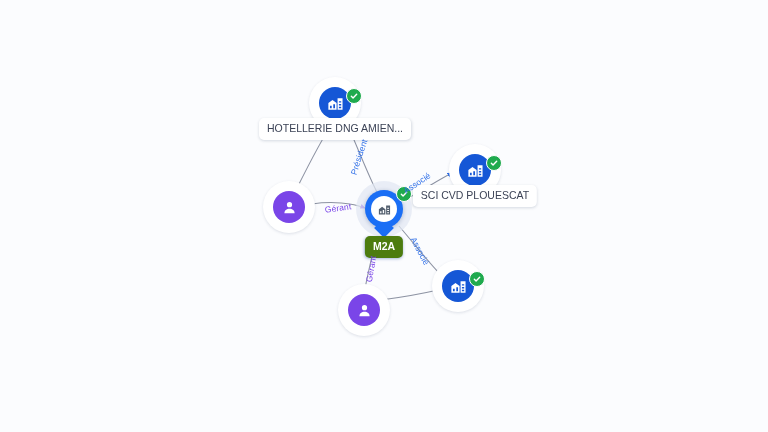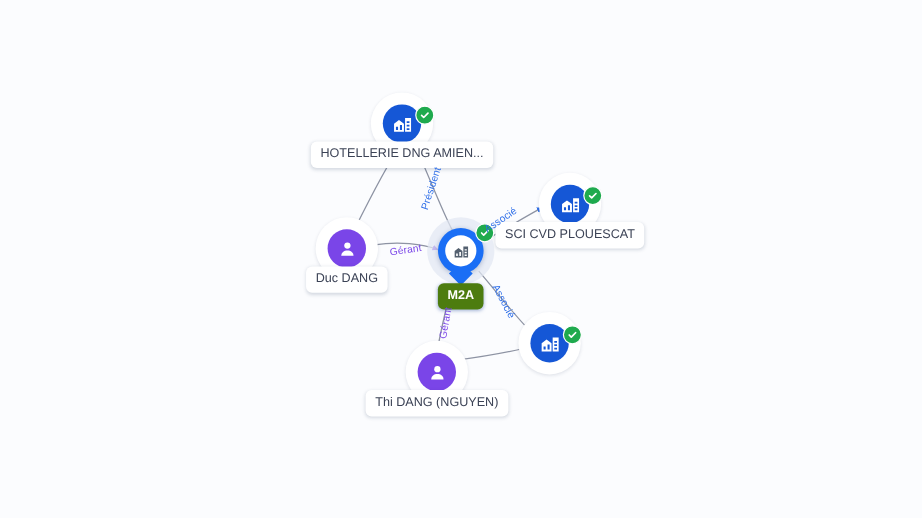--- a/index.html
+++ b/index.html
@@ -153,32 +153,30 @@
 
   <div class="node" style="left:289px;top:207px;">
     <div class="halo"></div>
     <div class="disc person">
       <svg width="17" height="17" viewBox="0 0 24 24" fill="#ffffff">
         <circle cx="12" cy="8" r="3.7"></circle>
         <path d="M4.8 20c0-3.9 3.2-6.3 7.2-6.3s7.2 2.4 7.2 6.3z"></path>
       </svg>
     </div>
   </div>
-  <div class="chip" style="left:289px;top:222px;">Duc DANG</div>
 
   <div class="node" style="left:364px;top:310px;">
     <div class="halo"></div>
     <div class="disc person">
       <svg width="17" height="17" viewBox="0 0 24 24" fill="#ffffff">
         <circle cx="12" cy="8" r="3.7"></circle>
         <path d="M4.8 20c0-3.9 3.2-6.3 7.2-6.3s7.2 2.4 7.2 6.3z"></path>
       </svg>
     </div>
   </div>
-  <div class="chip" style="left:364px;top:325px;">Thi DANG (NGUYEN)</div>
 
   <div class="node" style="left:384px;top:209px;">
     <div class="pin-glow"></div>
     <div class="pin-wrap">
       <div class="pin">
         <div class="pin-inner">
           <svg width="15" height="15" viewBox="0 0 24 24" fill="#54606f">
             <path d="M3 20V11.4l5.2-3.8 5.2 3.8V20H3zm2-2h2.2v-3.2H5V18zm4.2 0h2.2v-5.2H9.2V18z"></path>
             <path d="M14.6 20V5.4h6.3V20h-6.3zm1.7-2h2.9v-1.8h-2.9V18zm0-3.6h2.9v-1.8h-2.9v1.8zm0-3.6h2.9V9h-2.9v1.8z"></path>
           </svg>

